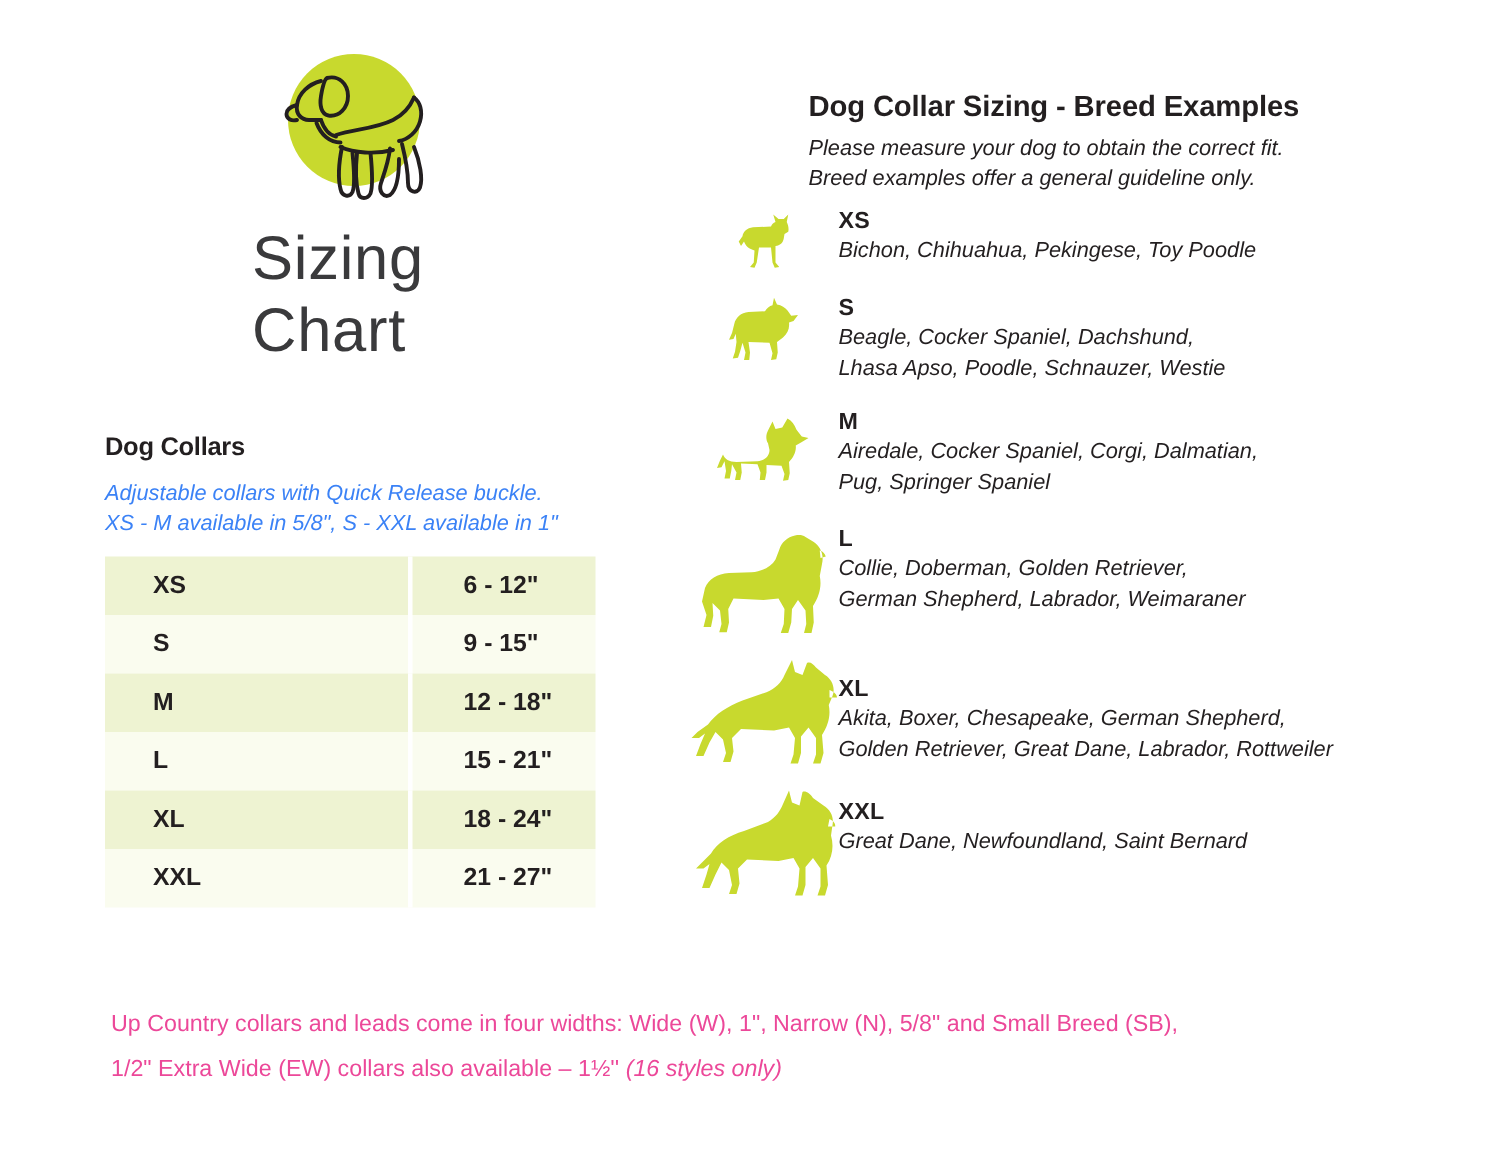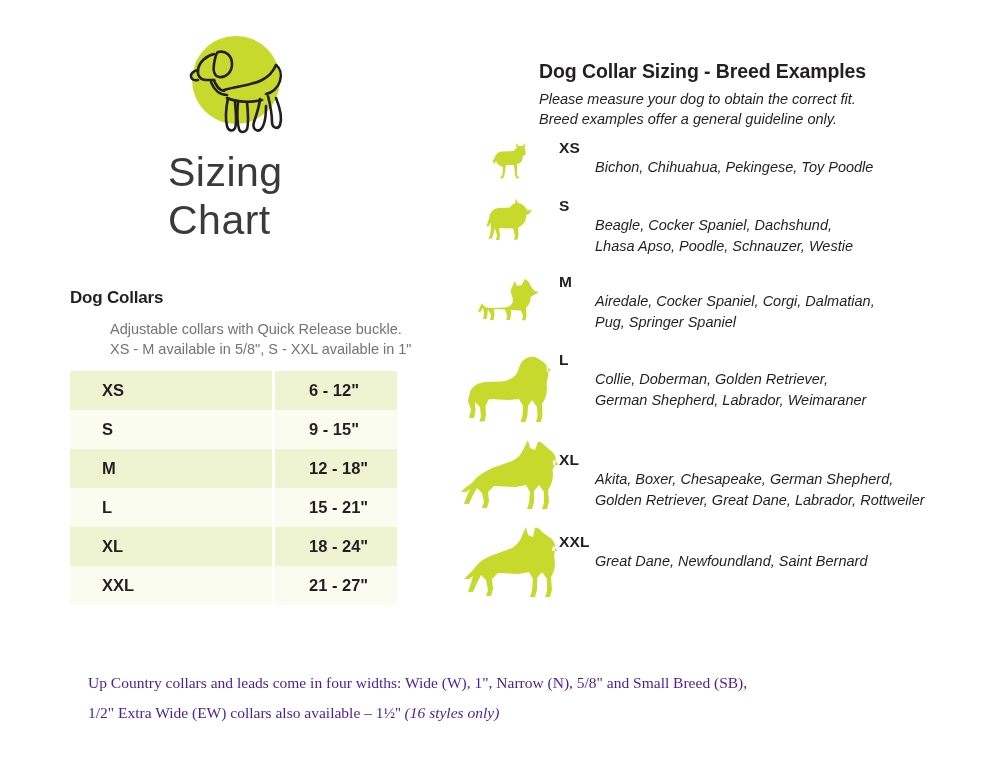--- a/index.html
+++ b/index.html
@@ -57,22 +57,22 @@
     letter-spacing: -0.2px;
   }
 
   #collars-subtext {
     position: absolute;
     left: 70px;
     top: 319px;
     width: 340px;
     font-size: 14.5px;
     line-height: 20px;
-    color: #737373;
-    margin-left: 40px;
+    font-style: italic;
+    color: #3b82f6;
   }
   #collars-subtext .line { display: block; }
 
   
   #size-table {
     position: absolute;
     left: 70px;
     top: 371px;
     width: 327px;
     border-collapse: collapse;
@@ -158,32 +158,31 @@
     color: #231f20;
     line-height: 19px;
     letter-spacing: 0.2px;
   }
   .breed-names {
     font-size: 14.5px;
     font-style: italic;
     line-height: 20.5px;
     color: #231f20;
   }
-  .breed-names .line { display: block; margin-left: 36px; }
+  .breed-names .line { display: block; }
 
   
   #footnote {
     position: absolute;
-    left: 88px;
+    left: 74px;
     top: 668px;
     width: 890px;
     font-size: 15.5px;
     line-height: 30px;
-    color: #4c1d95;
-    font-family: Liberation Serif, serif;
+    color: #ec4899;
   }
   #footnote .line { display: block; }
   #footnote .emph { font-style: italic; }
 </style>
 </head>
 <body>
 
 <div id="left-column">
 
   <div id="brand-logo">

